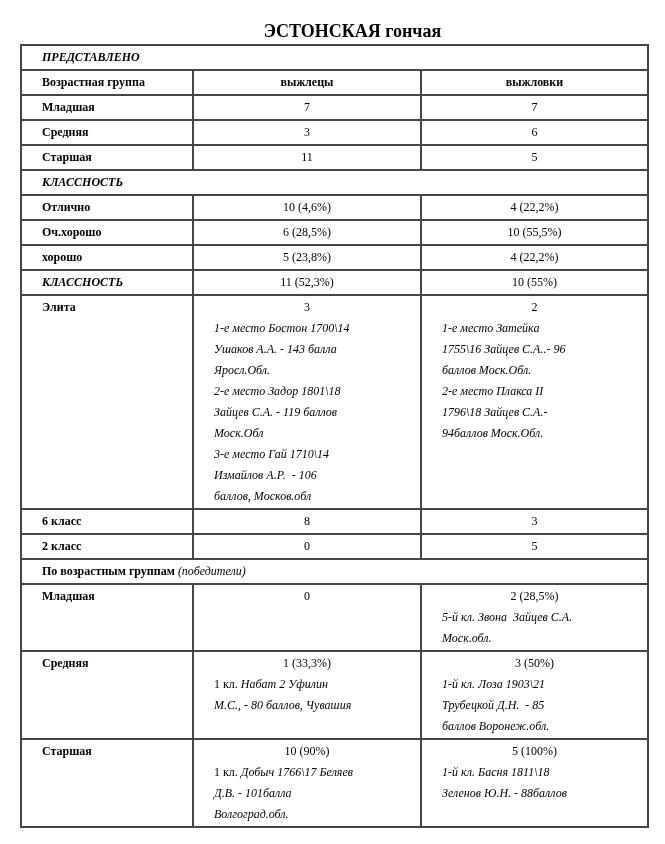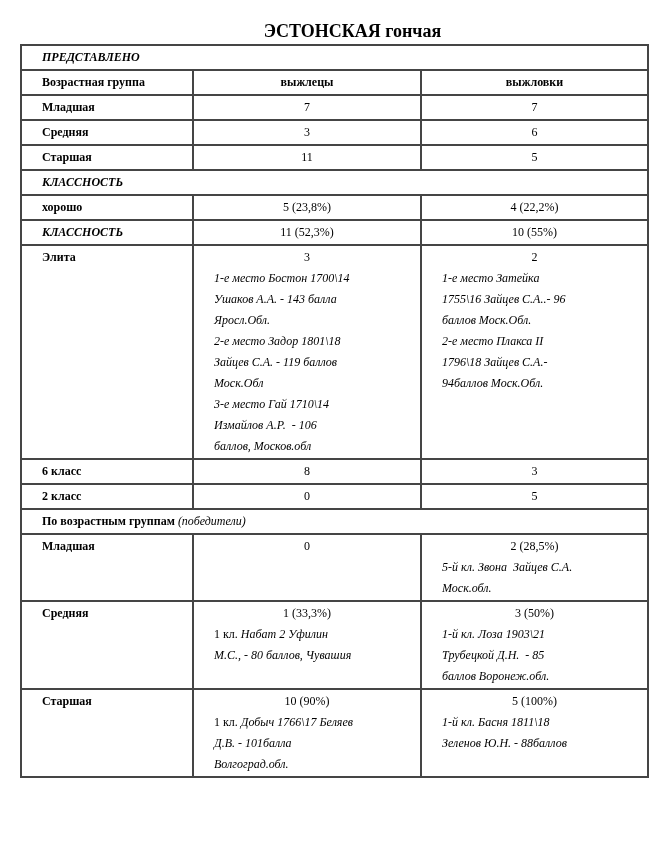--- a/index.html
+++ b/index.html
@@ -98,20 +98,38 @@
           <div class="num">11</div>
         </td>
         <td class="value-cell">
           <div class="num">5</div>
         </td>
       </tr>
       <tr>
         <td colspan="3" class="section-cell"><span class="bi">КЛАССНОСТЬ</span></td>
       </tr>
       <tr>
+        <td class="label-cell">Отлично</td>
+        <td class="value-cell">
+          <div class="num">10 (4,6%)</div>
+        </td>
+        <td class="value-cell">
+          <div class="num">4 (22,2%)</div>
+        </td>
+      </tr>
+      <tr>
+        <td class="label-cell">Оч.хорошо</td>
+        <td class="value-cell">
+          <div class="num">6 (28,5%)</div>
+        </td>
+        <td class="value-cell">
+          <div class="num">10 (55,5%)</div>
+        </td>
+      </tr>
+      <tr>
         <td class="label-cell">хорошо</td>
         <td class="value-cell">
           <div class="num">5 (23,8%)</div>
         </td>
         <td class="value-cell">
           <div class="num">4 (22,2%)</div>
         </td>
       </tr>
       <tr>
         <td class="label-cell bi">КЛАССНОСТЬ</td>

